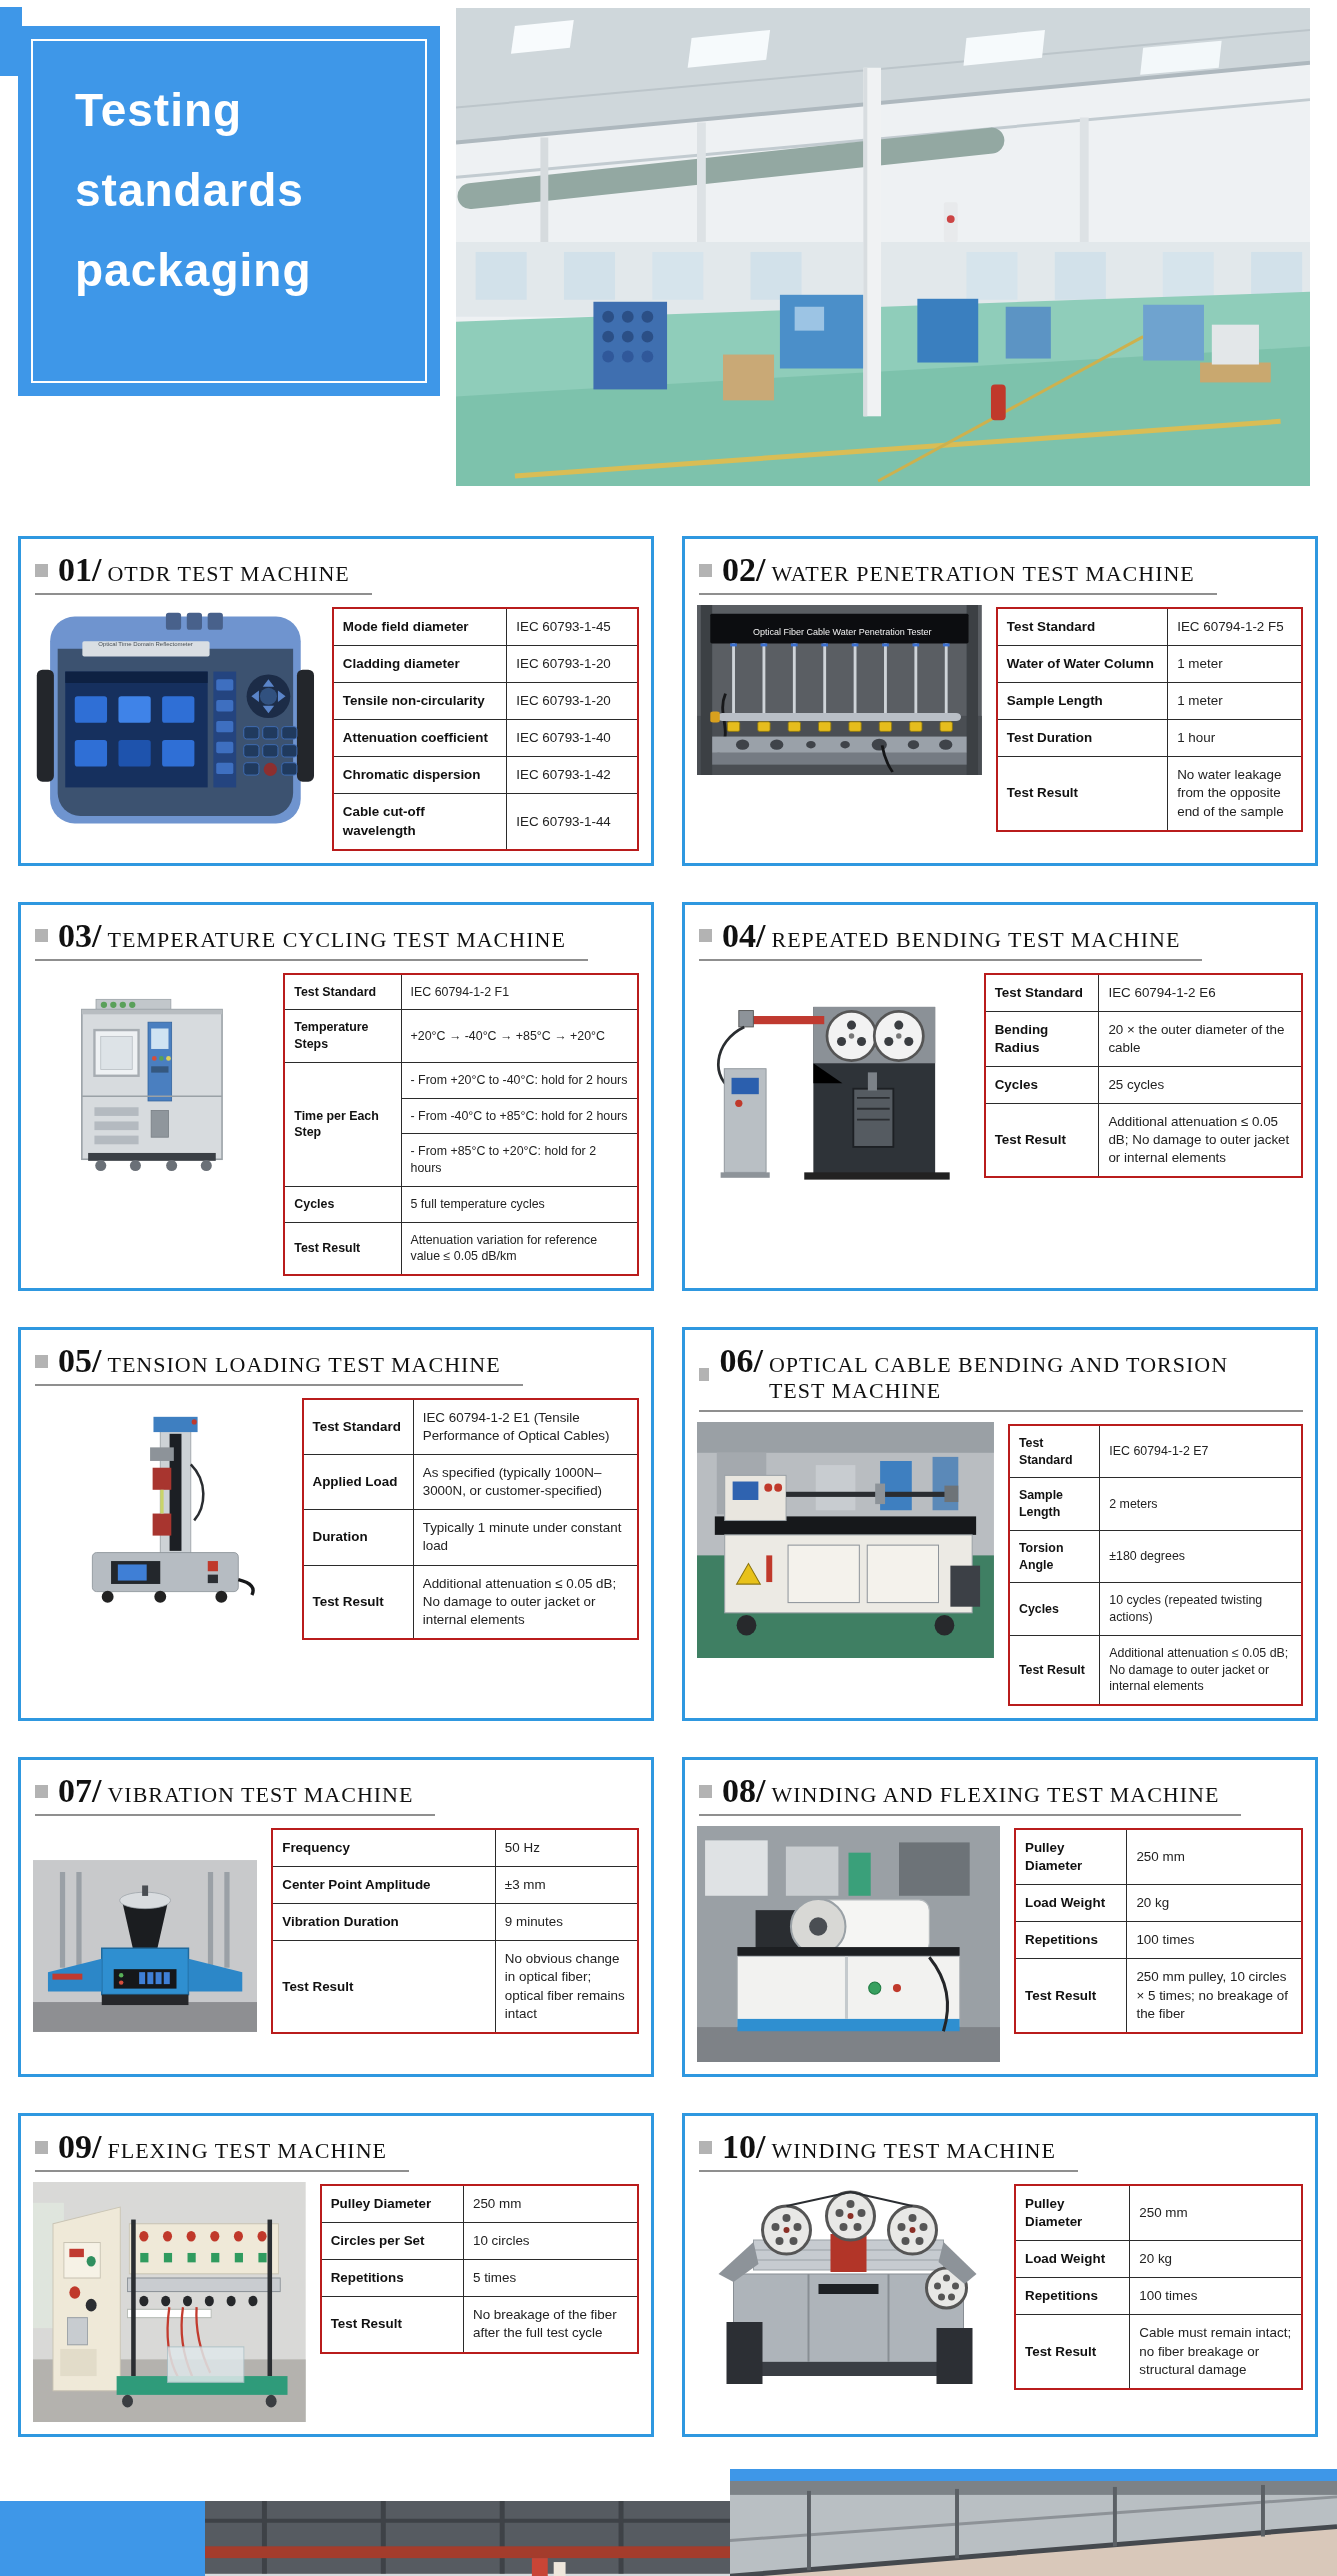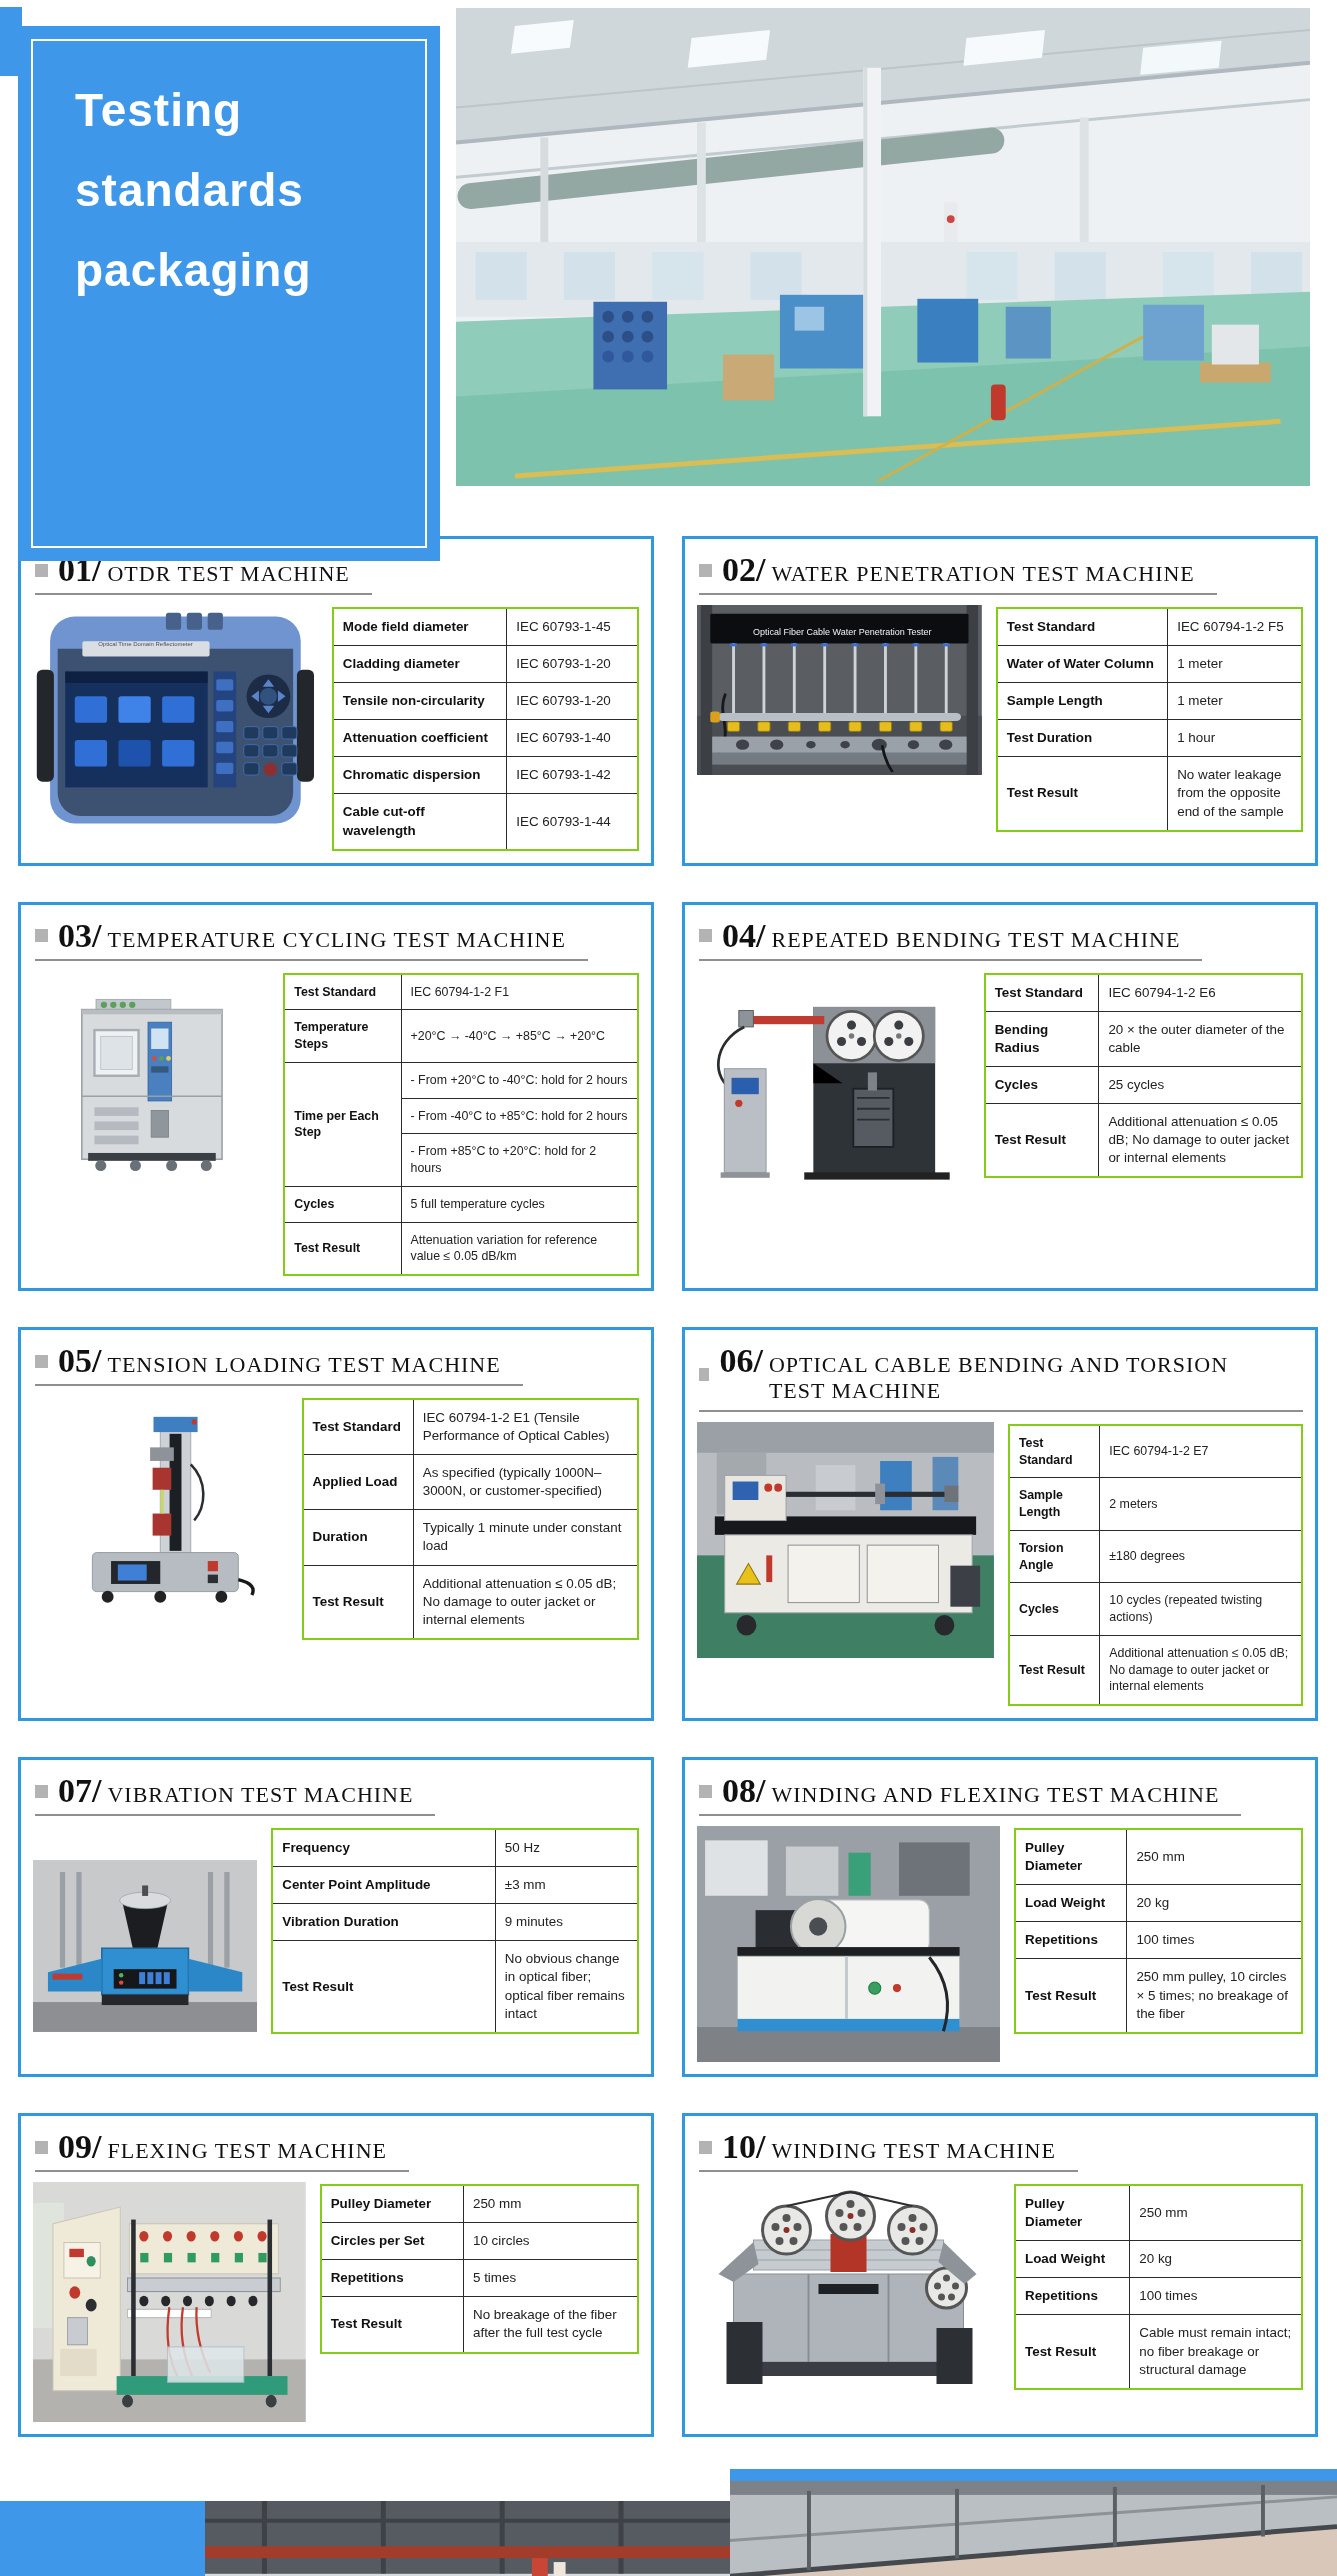--- a/index.html
+++ b/index.html
@@ -8,21 +8,21 @@
   }
   *{box-sizing:border-box;margin:0;padding:0}
   html,body{background:#fff}
   body{
     width:1338px;height:2576px;position:relative;overflow:hidden;
     font-family:"Liberation Sans", sans-serif;color:#1c1c1c;
   }
   
   .hero{position:relative;height:495px;width:100%}
   .hero-tab{position:absolute;left:0;top:7px;width:22px;height:69px;background:var(--accent)}
-  .hero-box{position:absolute;left:18px;top:26px;width:422px;height:535px;background:var(--accent)}
+  .hero-box{position:absolute;left:18px;top:26px;width:422px;height:370px;background:var(--accent)}
   .hero-box-frame{position:absolute;inset:13px;border:2px solid #ffffff;pointer-events:none}
   .hero-title{position:relative;padding:61px 0 0 57px}
   .hero-title-line{
     display:block;color:#ffffff;font-weight:bold;font-size:46px;line-height:46px;
     margin-bottom:34px;letter-spacing:1px;font-family:"Liberation Sans", sans-serif;
   }
   .hero-photo{position:absolute;left:456px;top:8px;width:854px;height:478px;overflow:hidden;background:#e8edf0}
   .hero-photo svg{width:100%;height:100%;display:block}
 
   
@@ -46,21 +46,21 @@
   figure.photo{position:relative;flex:0 0 auto;width:46%;height:230px;overflow:hidden;background:#fff}
   figure.photo svg{width:100%;height:100%;display:block}
   .photo-label{
     position:absolute;text-align:center;overflow:hidden;white-space:nowrap;
     font-family:"Liberation Sans", sans-serif;
   }
   .photo-otdr .photo-label{top:34px;left:17%;width:45%;font-size:6px;line-height:10px;color:#474f57;background:transparent}
   .photo-water .photo-label{top:20px;left:10%;width:82%;font-size:9px;line-height:14px;color:#f2f2f2;background:transparent}
 
   table.spec-table{
-    border-collapse:collapse;width:100%;border:2px solid #84cc16;
+    border-collapse:collapse;width:100%;border:2px solid #b91c1c;
     font-size:13.4px;line-height:1.35;table-layout:fixed;margin-top:2px;
   }
   table.spec-table td{border:1px solid #2b2b2b;padding:9px 9px;vertical-align:middle;background:#fff}
   td.cell-label{font-weight:bold;color:#111}
   td.cell-value{color:#222}
 
   
   .sec-01 .photo{width:47%}  .sec-01 td.cell-label{width:57%}
   .sec-02 .photo{width:47%;height:170px}  .sec-02 td.cell-label{width:56%}
   .sec-03 .photo{width:39%}  .sec-03 td.cell-label{width:33%} .sec-03 table.spec-table{font-size:12.4px} .sec-03 td{padding:7px 8px}

